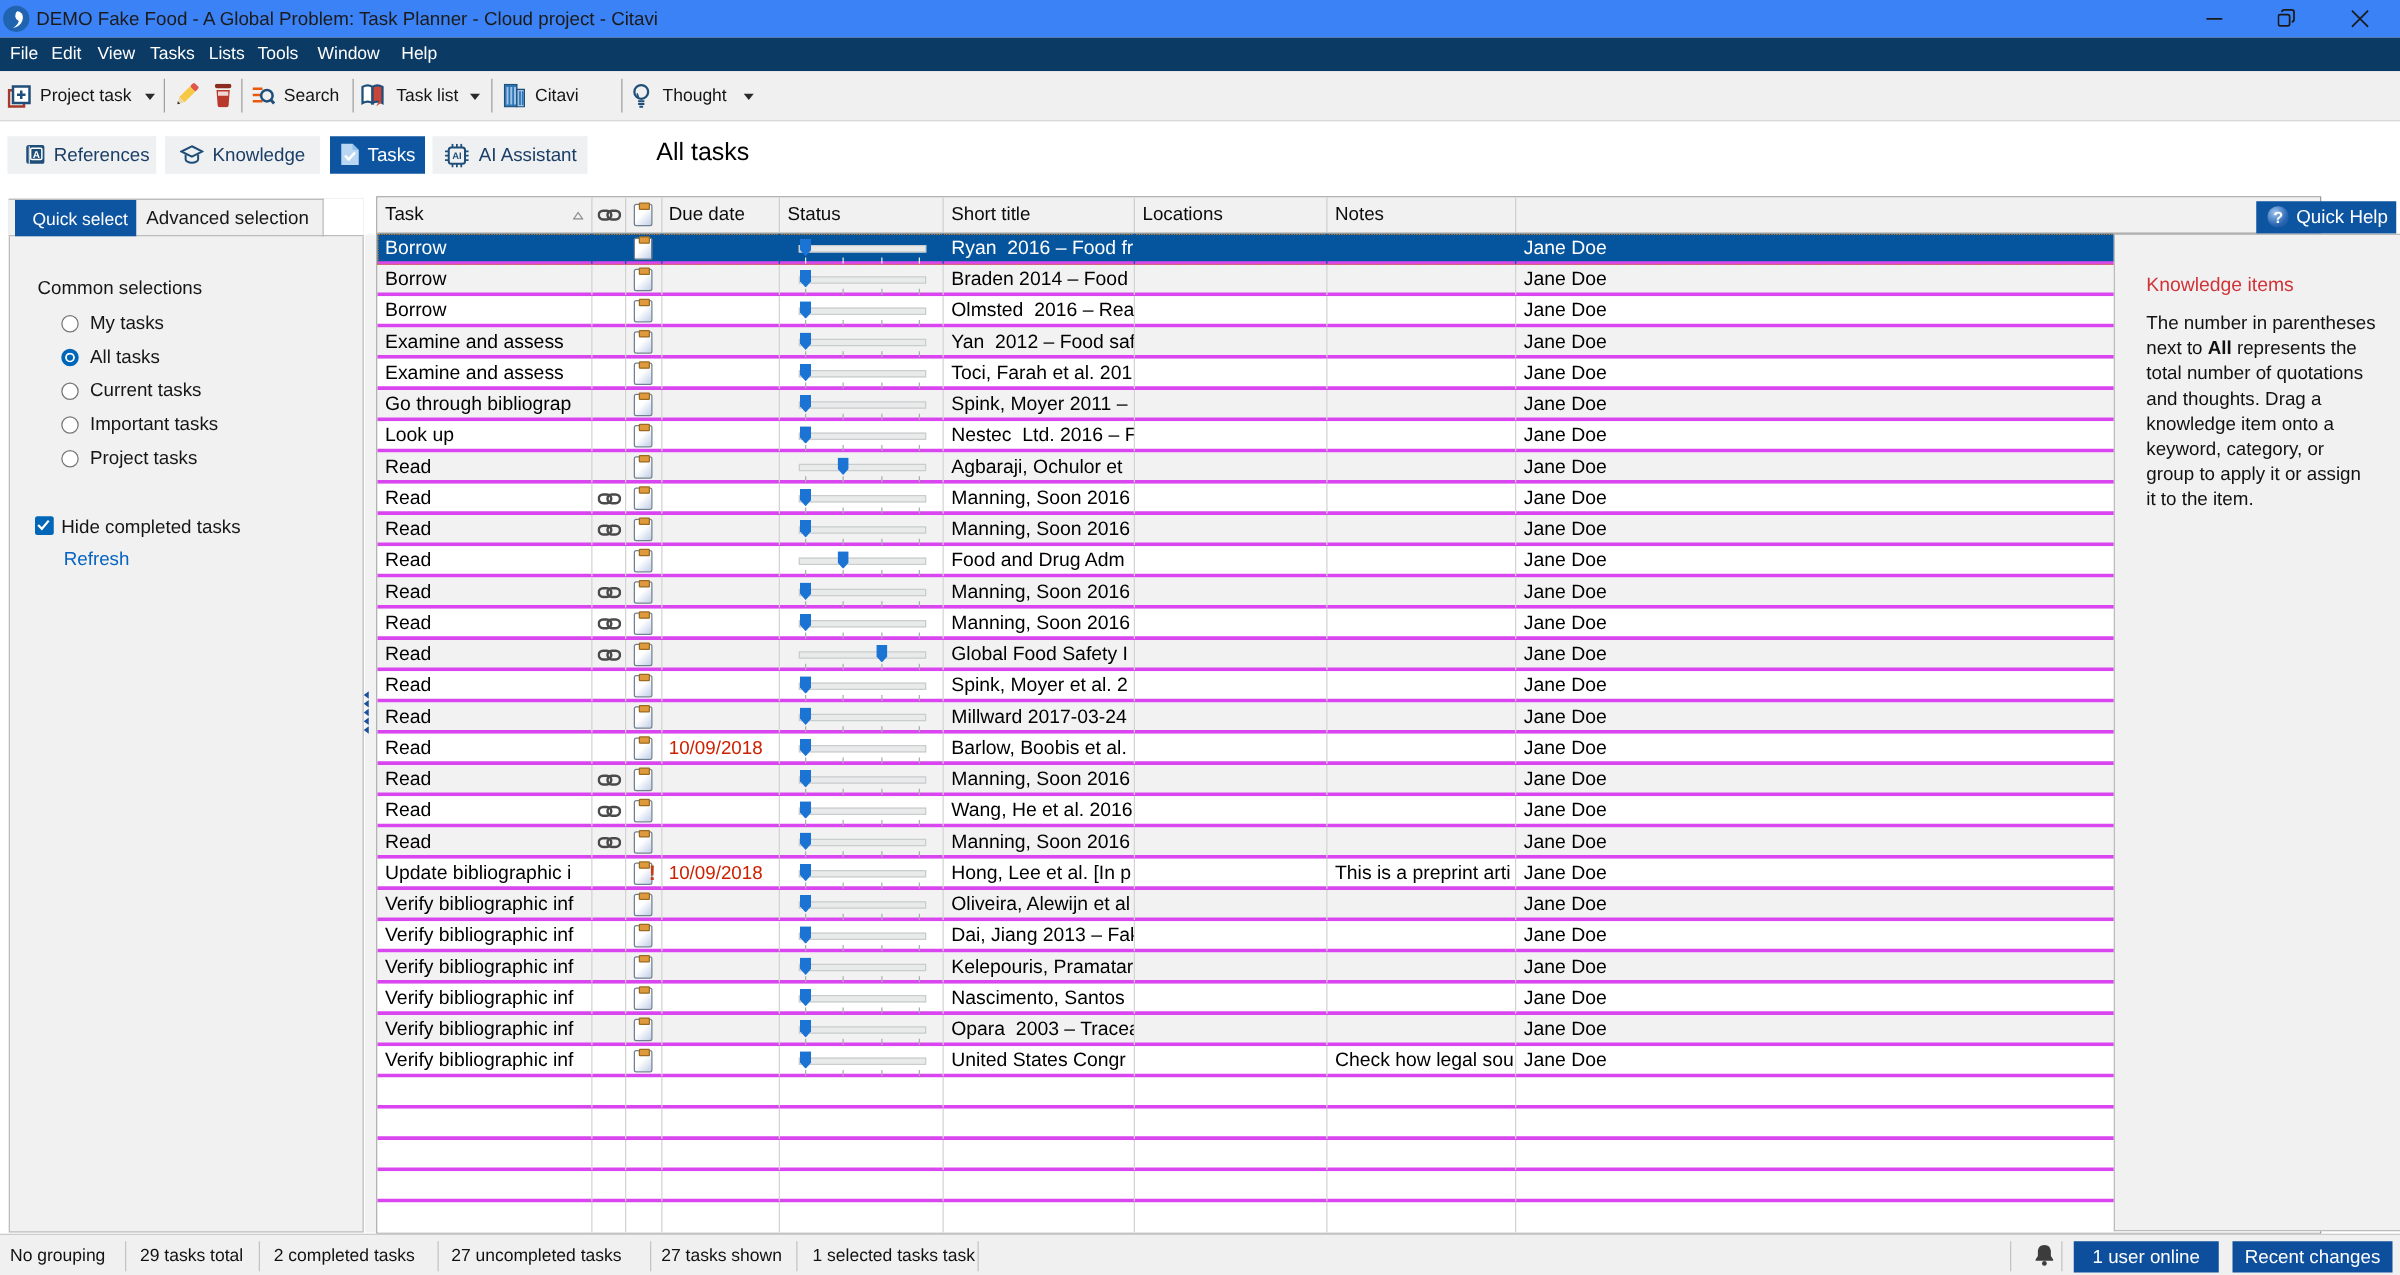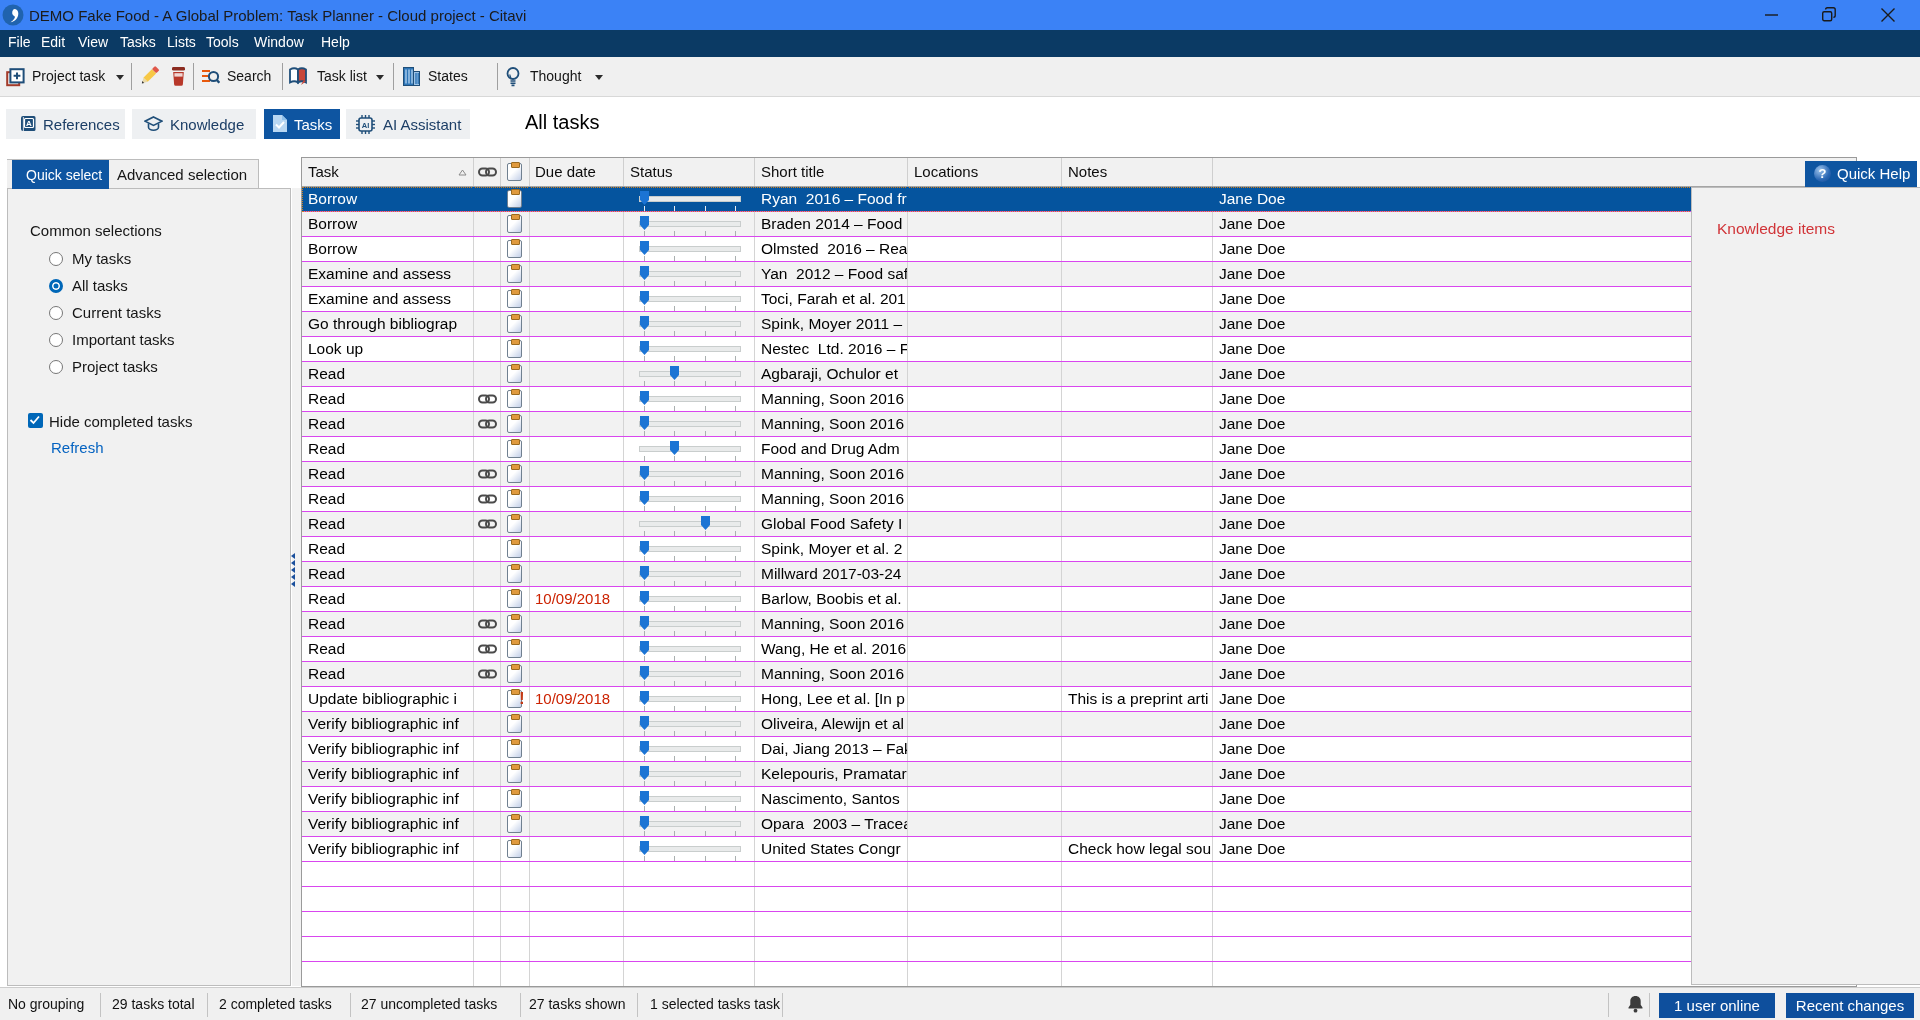--- a/index.html
+++ b/index.html
@@ -49,21 +49,21 @@
 .splitv i { display:block; width:0; height:0; margin:1px 0; border:3.5px solid transparent; }
 #lsplit { left:291px; top:552px; }
 #lsplit i { border-right:4.5px solid #1a4f9c; border-left:none; }
 #rsplit { left:1683px; top:550px; }
 #rsplit i { border-left:4.5px solid #1a4f9c; border-right:none; }
 
 
 #tbl { position:absolute; left:301px; top:157px; width:1556px; height:830px; border:1px solid #9a9a9a; background:#fff; }
 #thead { position:relative; height:29px; background:#f1f1f1; border-bottom:1px solid #a5a5a5; display:flex; }
 #thead .hc { position:relative; border-right:1px solid #cfcfcf; font-size:15px; color:#0c0c0c; padding:5px 0 0 6px; }
-.trow { position:relative; height:25px; display:flex; background:#fff; border-bottom:1px solid #d946ef; }
+.trow { position:relative; height:25px; display:flex; background:#fff; border-bottom:3px solid #d946ef; }
 .trow.alt { background:#f2f2f2; }
 .trow.sel { background:#05549e; color:#fff; outline:1px dotted #d0801e; outline-offset:-1px; }
 .trow.empty { background:#fff; }
 .c { position:relative; height:24px; border-right:1px solid #d4d4d4; overflow:hidden; }
 .trow.sel .c { border-right-color:#05549e; }
 .c1 { width:172px; font-size:15.5px; padding:3px 0 0 6px; }
 .c2 { width:27px; } .c2 svg { position:absolute; left:4px; top:7px; }
 .c3 { width:29px; overflow:visible; }
 .c4 { width:94px; font-size:15px; padding:3px 0 0 5px; }
 .c5 { width:131px; }
@@ -184,21 +184,21 @@
         <line x1="3" y1="2.5" x2="3" y2="16.5"></line>
         <line x1="6" y1="2.5" x2="6" y2="16.5"></line>
         <line x1="9" y1="2.5" x2="9" y2="16.5"></line>
       </g>
     <rect x="10.5" y="4.5" width="6" height="14" fill="#9dc3e6" stroke="#1f4e79"></rect>
     <g stroke="#2e75b6" stroke-width="1.4">
         <line x1="13" y1="6" x2="13" y2="17"></line>
         <line x1="15.2" y1="6" x2="15.2" y2="17"></line>
       </g>
   </svg>
-  <span class="tbtxt" style="left:428px">States</span>
+  <span class="tbtxt" style="left:428px">Citavi</span>
   <span class="tsep" style="left:497px"></span>
   <svg style="left:506px;top:10px" width="14" height="20" viewBox="0 0 14 20">
     <circle cx="7" cy="6.5" r="5.5" fill="none" stroke="#1f4e79" stroke-width="1.8"></circle>
     <path d="M4.8 11.5 c0-2-1-2.6-1-4" fill="none" stroke="#1f4e79" stroke-width="1.2"></path>
     <path d="M4.5 14 h5 M4.5 16.2 h5 M5.5 18.4 h3" stroke="#1f4e79" stroke-width="1.6"></path>
   </svg>
   <span class="tbtxt" style="left:530px">Thought</span>
   <span class="caret" style="left:595px;top:18px"></span>
 </div>
 
@@ -1025,20 +1025,21 @@
       <div class="c c9"></div>
     </div>
 </div>
 
 <div id="qhelp">
   <span class="qico">?</span>
     <span class="qtxt">Quick Help</span>
 </div>
 <div id="rightpanel">
   <div id="kn-head">Knowledge items</div>
+  <div id="kn-body">The number in parentheses<br>next to <b>All</b> represents the<br>total number of quotations<br>and thoughts. Drag a<br>knowledge item onto a<br>keyword, category, or<br>group to apply it or assign<br>it to the item.</div>
 </div>
 
 <div id="statusbar">
   <span class="st" style="left:8px">No grouping</span>
   <span class="ssep" style="left:100px"></span>
   <span class="st" style="left:112px">29 tasks total</span>
   <span class="ssep" style="left:207px"></span>
   <span class="st" style="left:219px">2 completed tasks</span>
   <span class="ssep" style="left:350px"></span>
   <span class="st" style="left:361px">27 uncompleted tasks</span>

